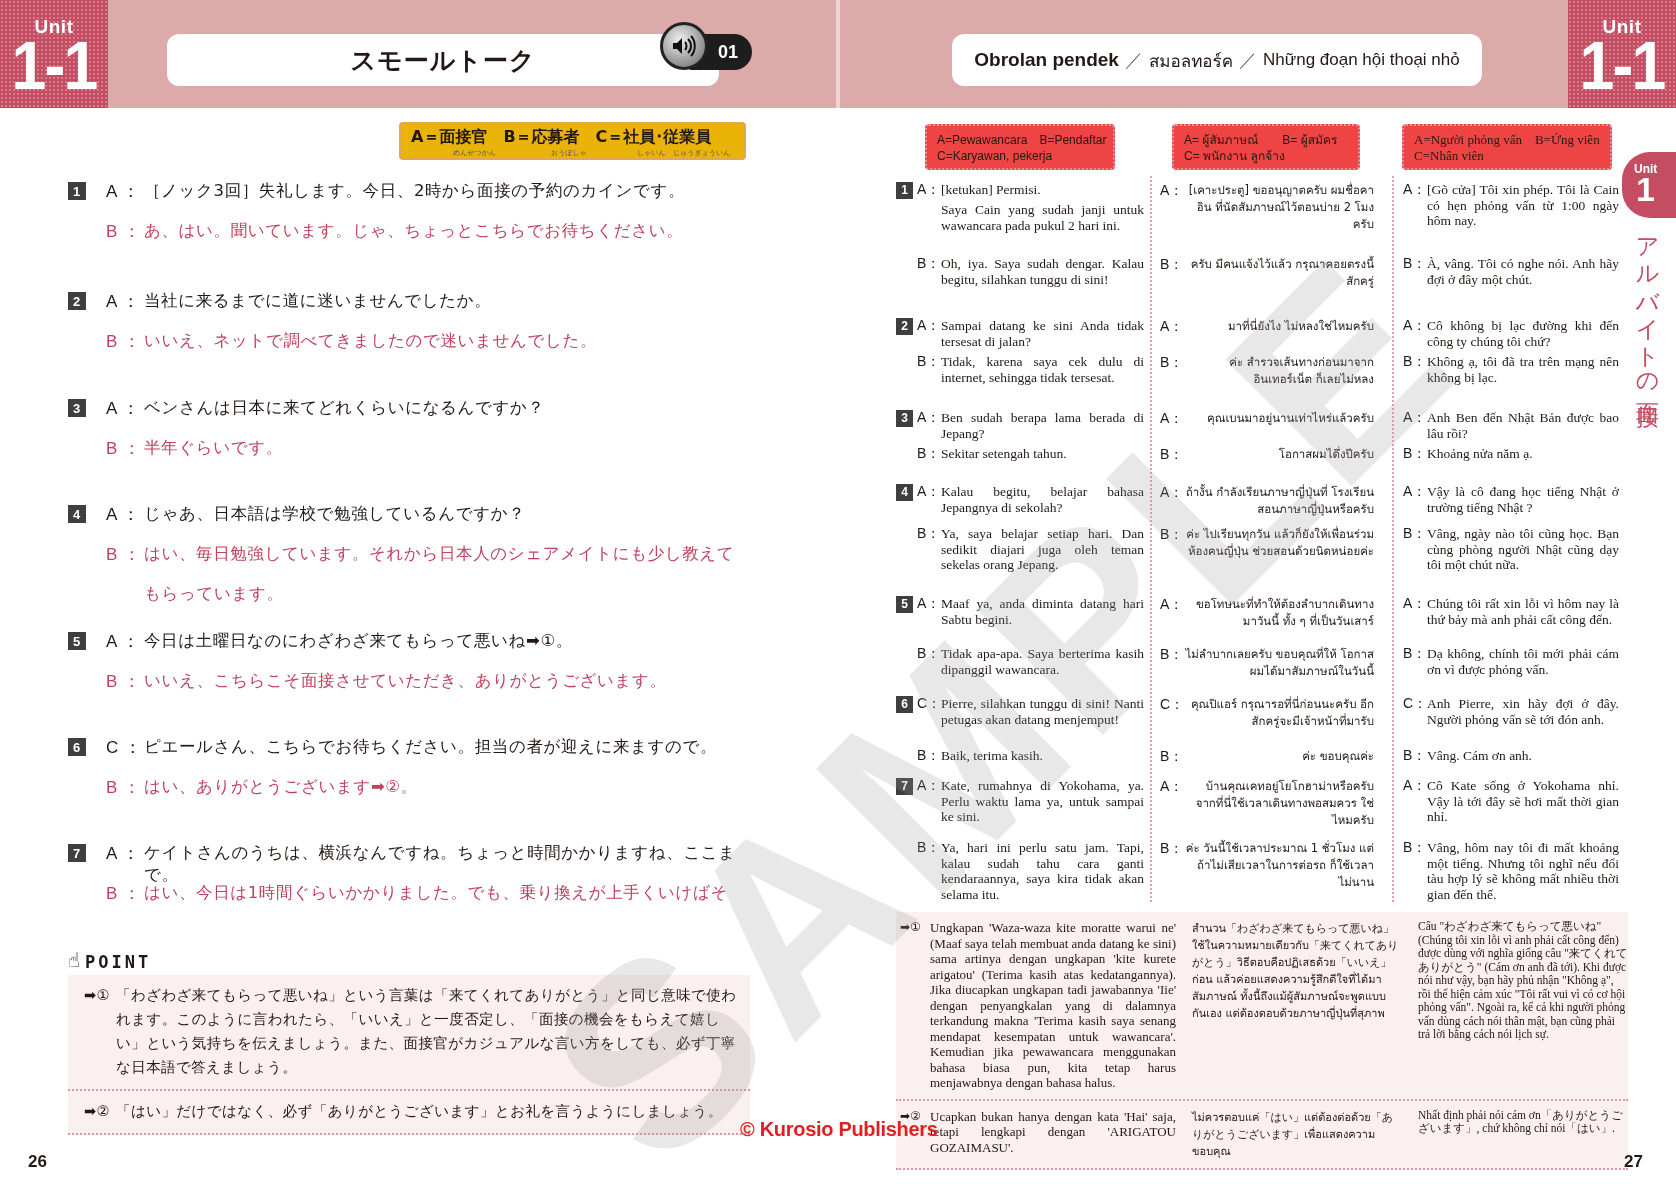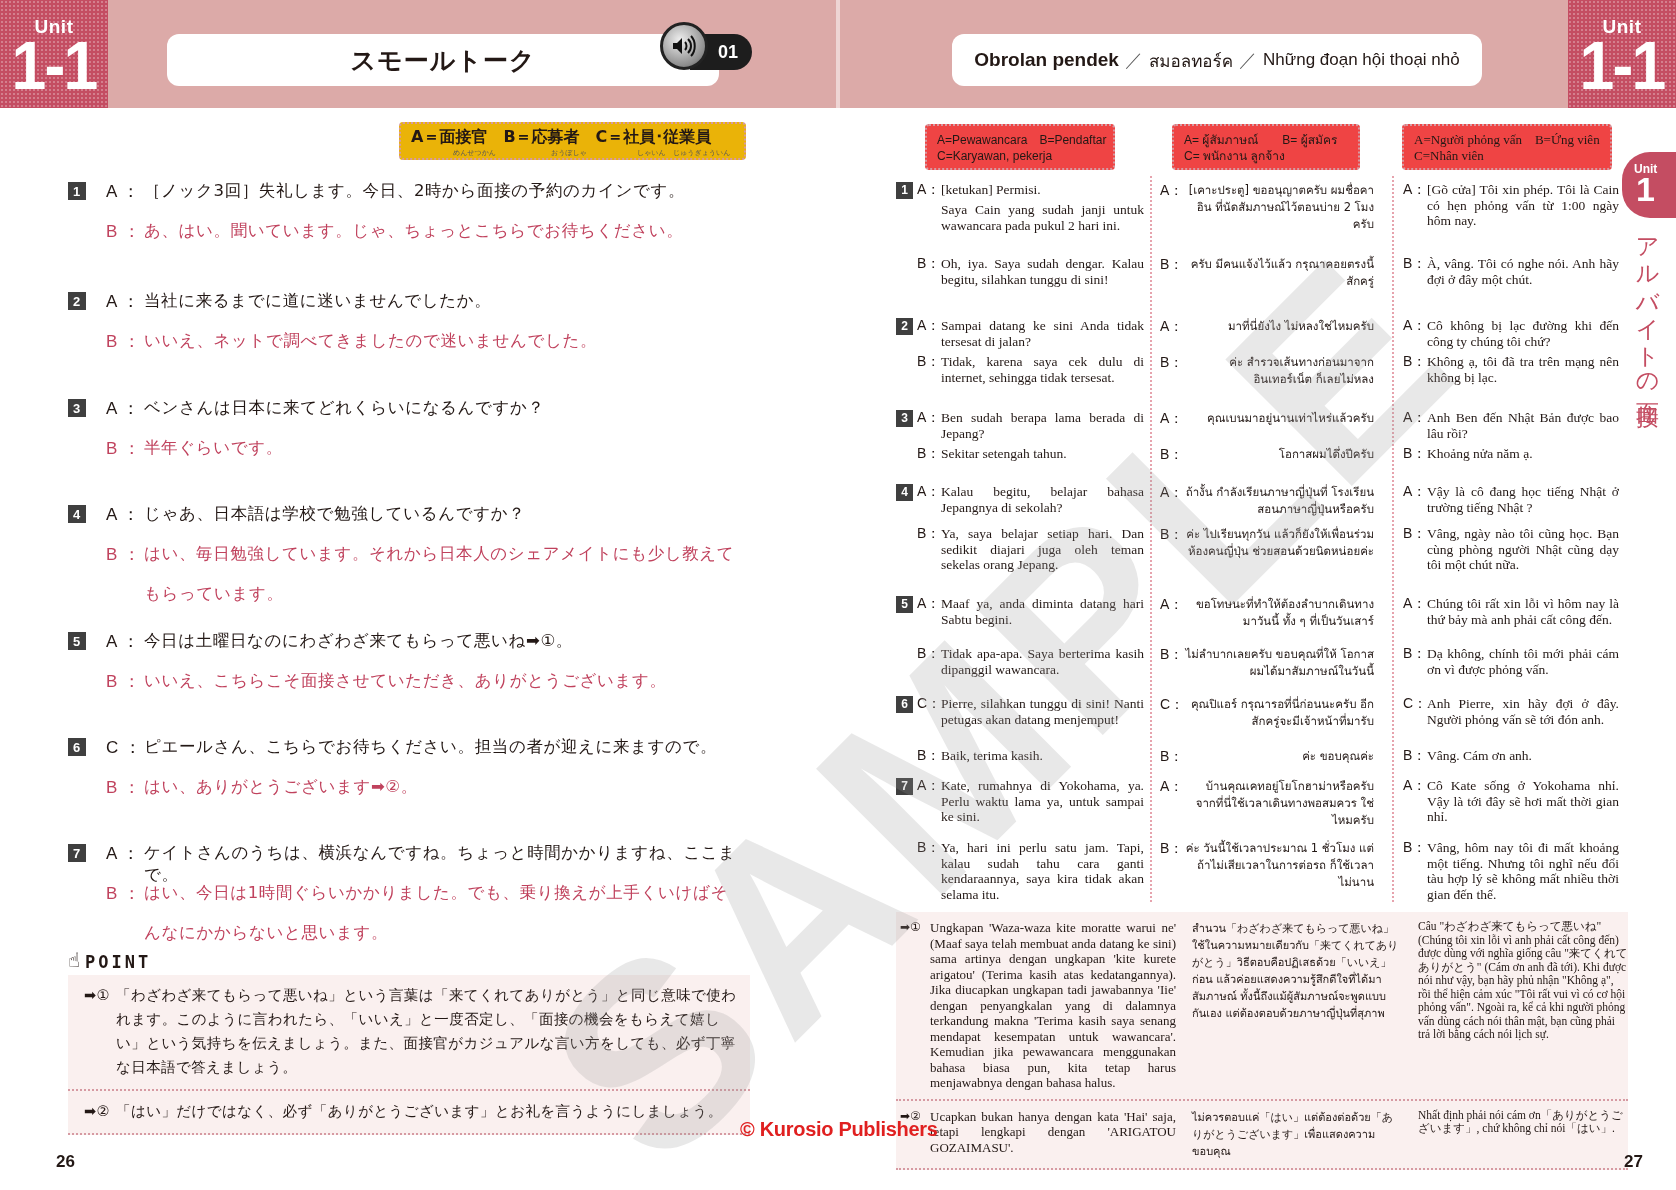--- a/index.html
+++ b/index.html
@@ -228,41 +228,40 @@
     <span class="text">ケイトさんのうちは、横浜なんですね。ちょっと時間かかりますね、ここまで。</span>
   </div>
   <div class="jp-line b">
     <span class="num blank"></span>
     <span class="speaker">B ：</span>
     <span class="text">はい、今日は1時間ぐらいかかりました。でも、乗り換えが上手くいけばそ</span>
   </div>
   <div class="jp-line b" style="height:30px">
     <span class="num blank"></span>
     <span class="speaker"></span>
-    <span class="text">んなにかからないと思います。</span>
   </div>
 </div>
 
 <div class="point-head">
   <span style="font-size:20px;margin-right:2px;">☝</span>
   <span>POINT</span>
 </div>
 
 <div class="point-box">
   <div class="point-item">
     <span class="marker">➡①</span>
     <span>「わざわざ来てもらって悪いね」という言葉は「来てくれてありがとう」と同じ意味で使われます。このように言われたら、「いいえ」と一度否定し、「面接の機会をもらえて嬉しい」という気持ちを伝えましょう。また、面接官がカジュアルな言い方をしても、必ず丁寧な日本語で答えましょう。</span>
   </div>
   <div class="point-item">
     <span class="marker">➡②</span>
     <span>「はい」だけではなく、必ず「ありがとうございます」とお礼を言うようにしましょう。</span>
   </div>
 </div>
 
-<div class="page-num" style="left:56px">26</div>
+<div class="page-num" style="left:28px">26</div>
 <div class="copyright">© Kurosio Publishers</div>
 
 <div class="legend-tr id">
   <div>A=Pewawancara　B=Pendaftar</div>
   <div>C=Karyawan, pekerja</div>
 </div>
 <div class="legend-tr th">
   <div>A= ผู้สัมภาษณ์　　B= ผู้สมัคร</div>
   <div>C= พนักงาน ลูกจ้าง</div>
 </div>

